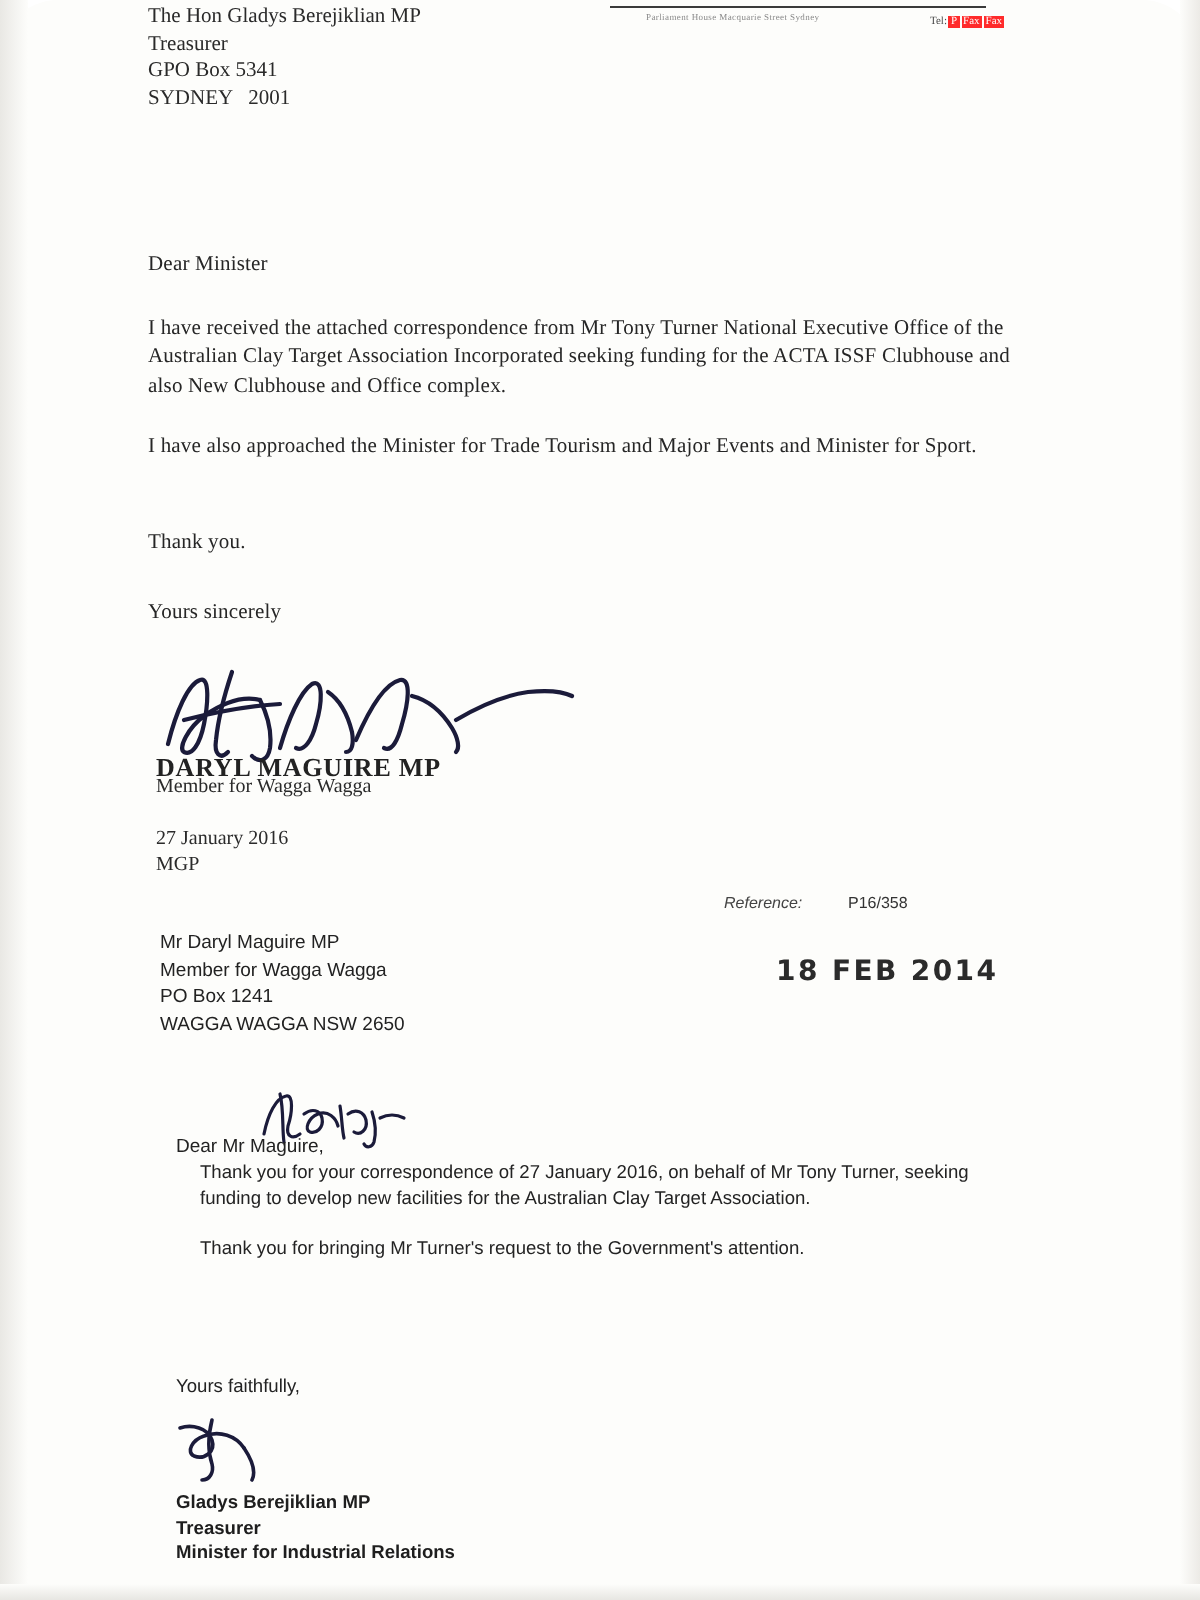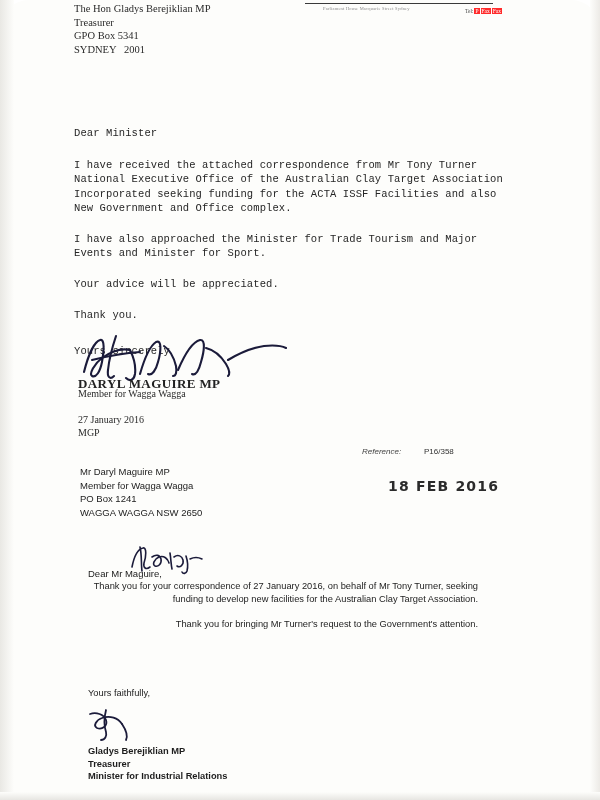--- a/index.html
+++ b/index.html
@@ -52,21 +52,20 @@
     line-height: 13.5px;
     color: #2a2a2a;
   }
   .addr-line { white-space: pre; }
 
   .para {
     font-size: 10.5px;
     line-height: 14.5px;
     color: #262626;
     letter-spacing: 0.1px;
-    font-family: Liberation Mono, monospace;
   }
 
   
   .header-frag {
     position: absolute;
     left: 305px;
     top: 0px;
     width: 230px;
     height: 18px;
   }
@@ -183,23 +182,22 @@
     font-size: 9.5px;
     color: #222;
   }
   .hand-daryl {
     position: absolute;
     left: 126px; top: 545px;
     width: 80px; height: 30px;
   }
   .reply-body {
     position: absolute;
-    left: 88px; top: 580px;
+    left: 100px; top: 580px;
     width: 390px;
-    text-align: right;
   }
   .reply-para {
     font-size: 9.3px;
     line-height: 13px;
     color: #232323;
     margin: 0 0 12px 0;
   }
   .reply-closing {
     position: absolute;
     left: 88px; top: 688px;
@@ -241,27 +239,26 @@
     <div style="height:2px"></div>
     <div class="addr-line">The Hon Gladys Berejiklian MP</div>
     <div class="addr-line">Treasurer</div>
     <div class="addr-line">GPO Box 5341</div>
     <div class="addr-line">SYDNEY   2001</div>
 
     <div style="height:70px"></div>
     <div class="para">Dear Minister</div>
 
     <div style="height:17px"></div>
-    <div class="para">I have received the attached correspondence from Mr Tony Turner National Executive Office of the Australian Clay Target Association Incorporated seeking funding for the ACTA ISSF Facilities and also New Government and Office complex.</div>
+    <div class="para">I have received the attached correspondence from Mr Tony Turner National Executive Office of the Australian Clay Target Association Incorporated seeking funding for the ACTA ISSF Clubhouse and also New Clubhouse and Office complex.</div>
 
     <div style="height:16px"></div>
     <div class="para">I have also approached the Minister for Trade Tourism and Major Events and Minister for Sport.</div>
 
     <div style="height:16px"></div>
-    <div class="para">Your advice will be appreciated.</div>
 
     <div style="height:17px"></div>
     <div class="para">Thank you.</div>
 
     <div style="height:21px"></div>
     <div class="para">Yours sincerely</div>
   </div>
 
   <div class="sig-top">
     <svg width="210" height="52" viewBox="0 0 210 52">
@@ -280,21 +277,21 @@
   </div>
 
   <div class="sig-name">DARYL MAGUIRE MP</div>
   <div class="sig-role">Member for Wagga Wagga</div>
   <div class="sig-date">27 January 2016</div>
   <div class="sig-ref">MGP</div>
 
   <div class="reply">
     <div class="reply-ref-label">Reference:</div>
     <div class="reply-ref-value">P16/358</div>
-    <div class="stamp-date">18 FEB 2016</div>
+    <div class="stamp-date">18 FEB 2014</div>
 
     <div class="reply-addr">
       <div>Mr Daryl Maguire MP</div>
       <div>Member for Wagga Wagga</div>
       <div>PO Box 1241</div>
       <div>WAGGA WAGGA  NSW  2650</div>
     </div>
 
     <div class="hand-daryl">
       <svg width="84" height="30" viewBox="0 0 84 30">

